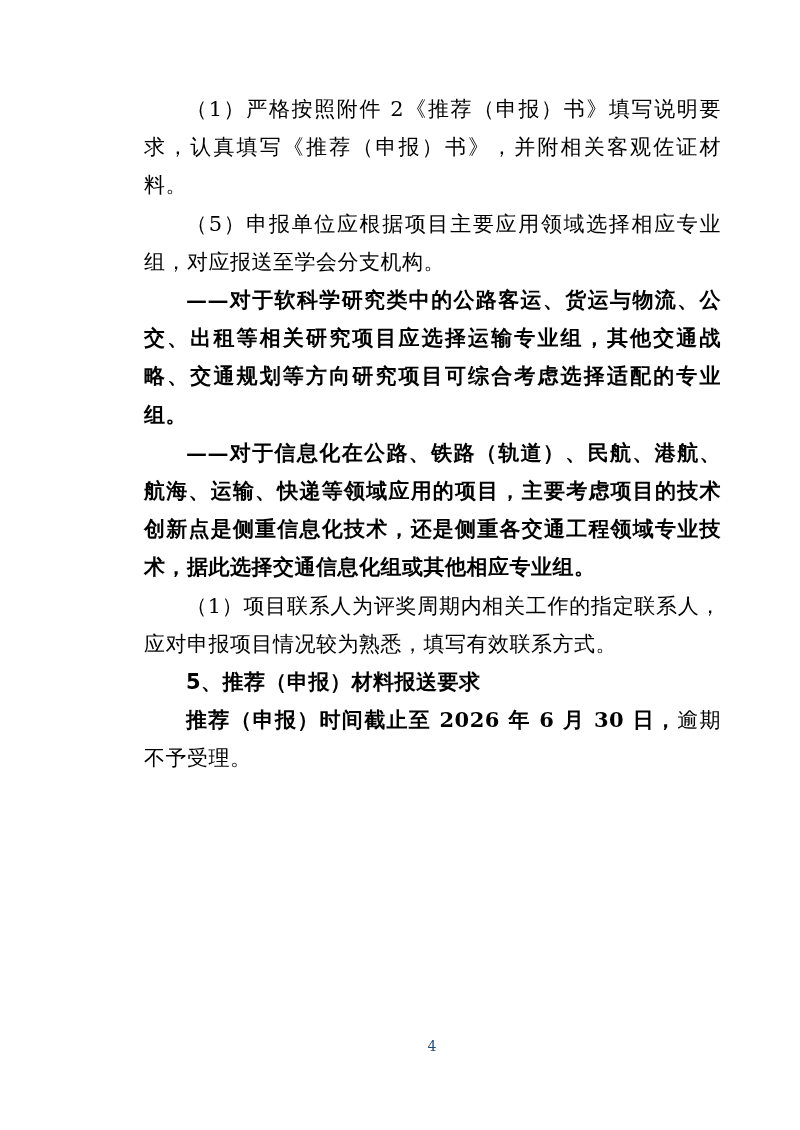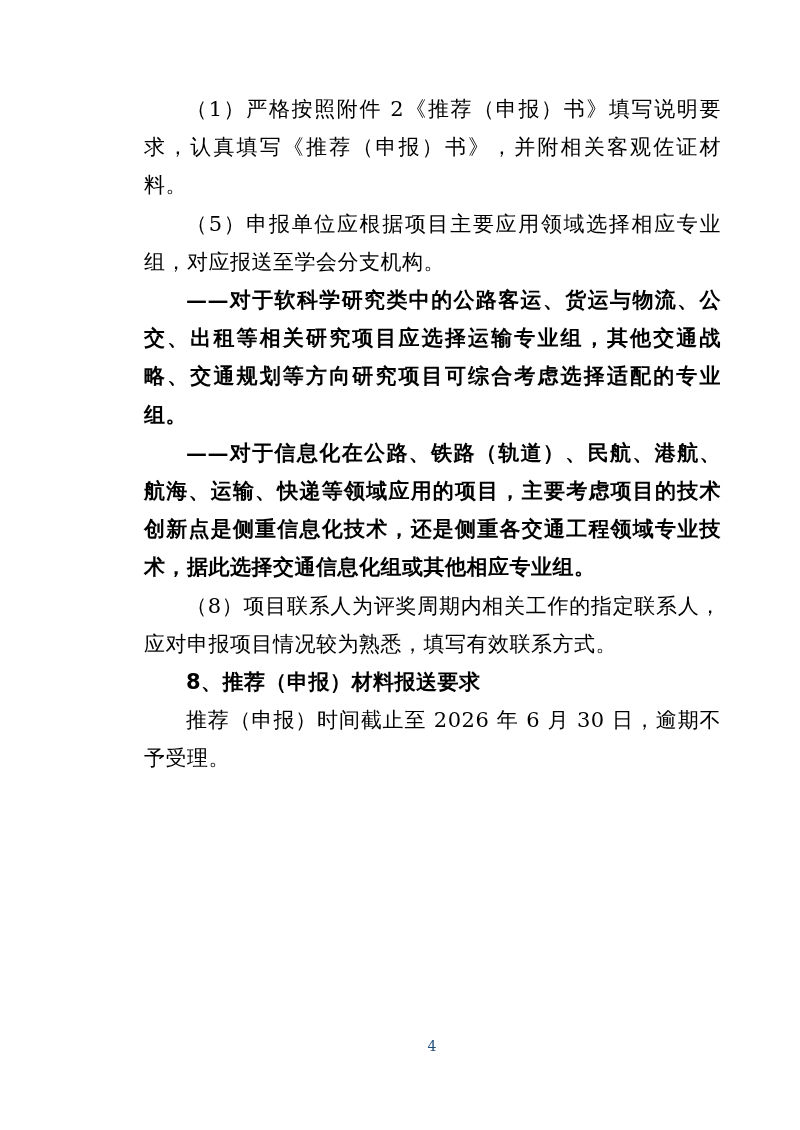--- a/index.html
+++ b/index.html
@@ -34,21 +34,21 @@
     text-indent: 2em;
   }
   .bold-para {
     font-weight: 700;
   }
   .heading {
     font-weight: 700;
     font-family: "DejaVu Sans", "Liberation Sans", sans-serif;
   }
   .run-bold {
-    font-weight: 400;
+    font-weight: 700;
   }
   .footer {
     position: absolute;
     left: 0;
     top: 1036px;
     width: 800px;
     text-align: center;
   }
   .pagenum {
     font-size: 14px;
@@ -58,20 +58,20 @@
 </style>
 </head>
 <body>
 
 <div class="page">
   <div class="content">
     <p class="para">（1）严格按照附件 2《推荐（申报）书》填写说明要求，认真填写《推荐（申报）书》，并附相关客观佐证材料。</p>
     <p class="para">（5）申报单位应根据项目主要应用领域选择相应专业组，对应报送至学会分支机构。</p>
     <p class="para bold-para">——对于软科学研究类中的公路客运、货运与物流、公交、出租等相关研究项目应选择运输专业组，其他交通战略、交通规划等方向研究项目可综合考虑选择适配的专业组。</p>
     <p class="para bold-para">——对于信息化在公路、铁路（轨道）、民航、港航、航海、运输、快递等领域应用的项目，主要考虑项目的技术创新点是侧重信息化技术，还是侧重各交通工程领域专业技术，据此选择交通信息化组或其他相应专业组。</p>
-    <p class="para">（8）项目联系人为评奖周期内相关工作的指定联系人，应对申报项目情况较为熟悉，填写有效联系方式。</p>
-    <p class="para heading">8、推荐（申报）材料报送要求</p>
+    <p class="para">（1）项目联系人为评奖周期内相关工作的指定联系人，应对申报项目情况较为熟悉，填写有效联系方式。</p>
+    <p class="para heading">5、推荐（申报）材料报送要求</p>
     <p class="para"><span class="run-bold">推荐（申报）时间截止至 2026 年 6 月 30 日，</span><span>逾期不予受理。</span></p>
   </div>
   <div class="footer">
     <span class="pagenum">4</span>
   </div>
 </div>
 
 </body></html>

